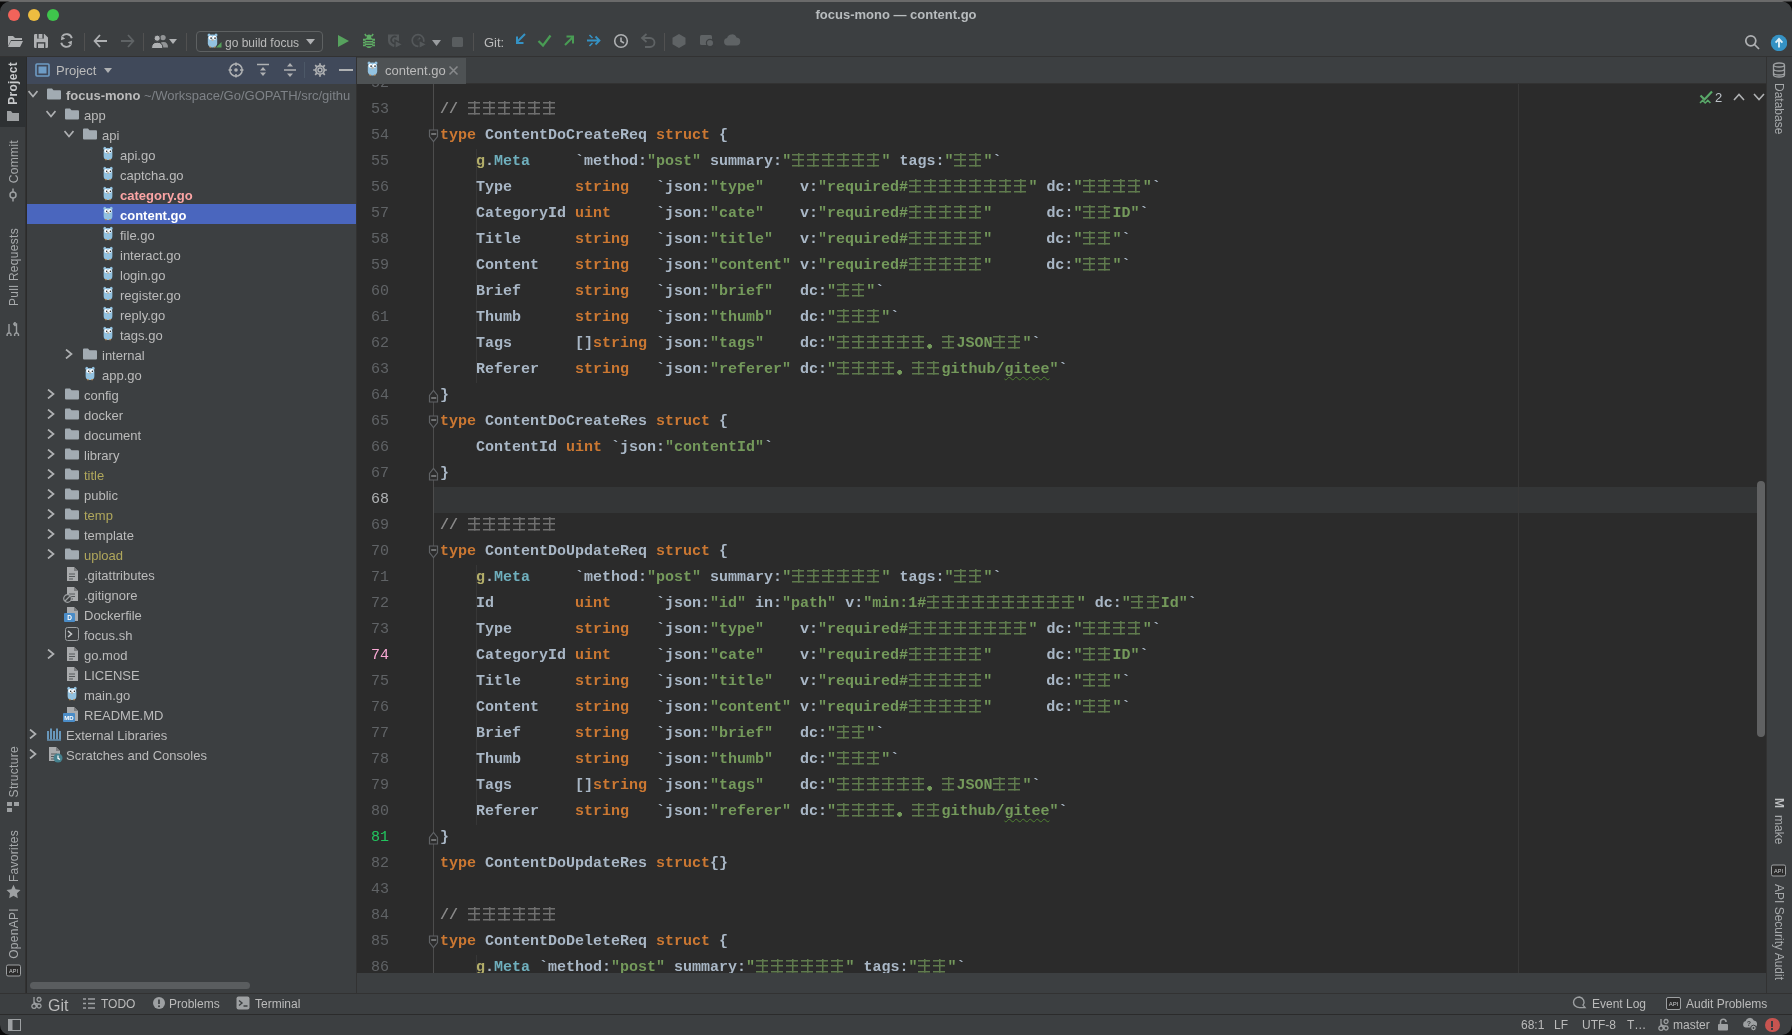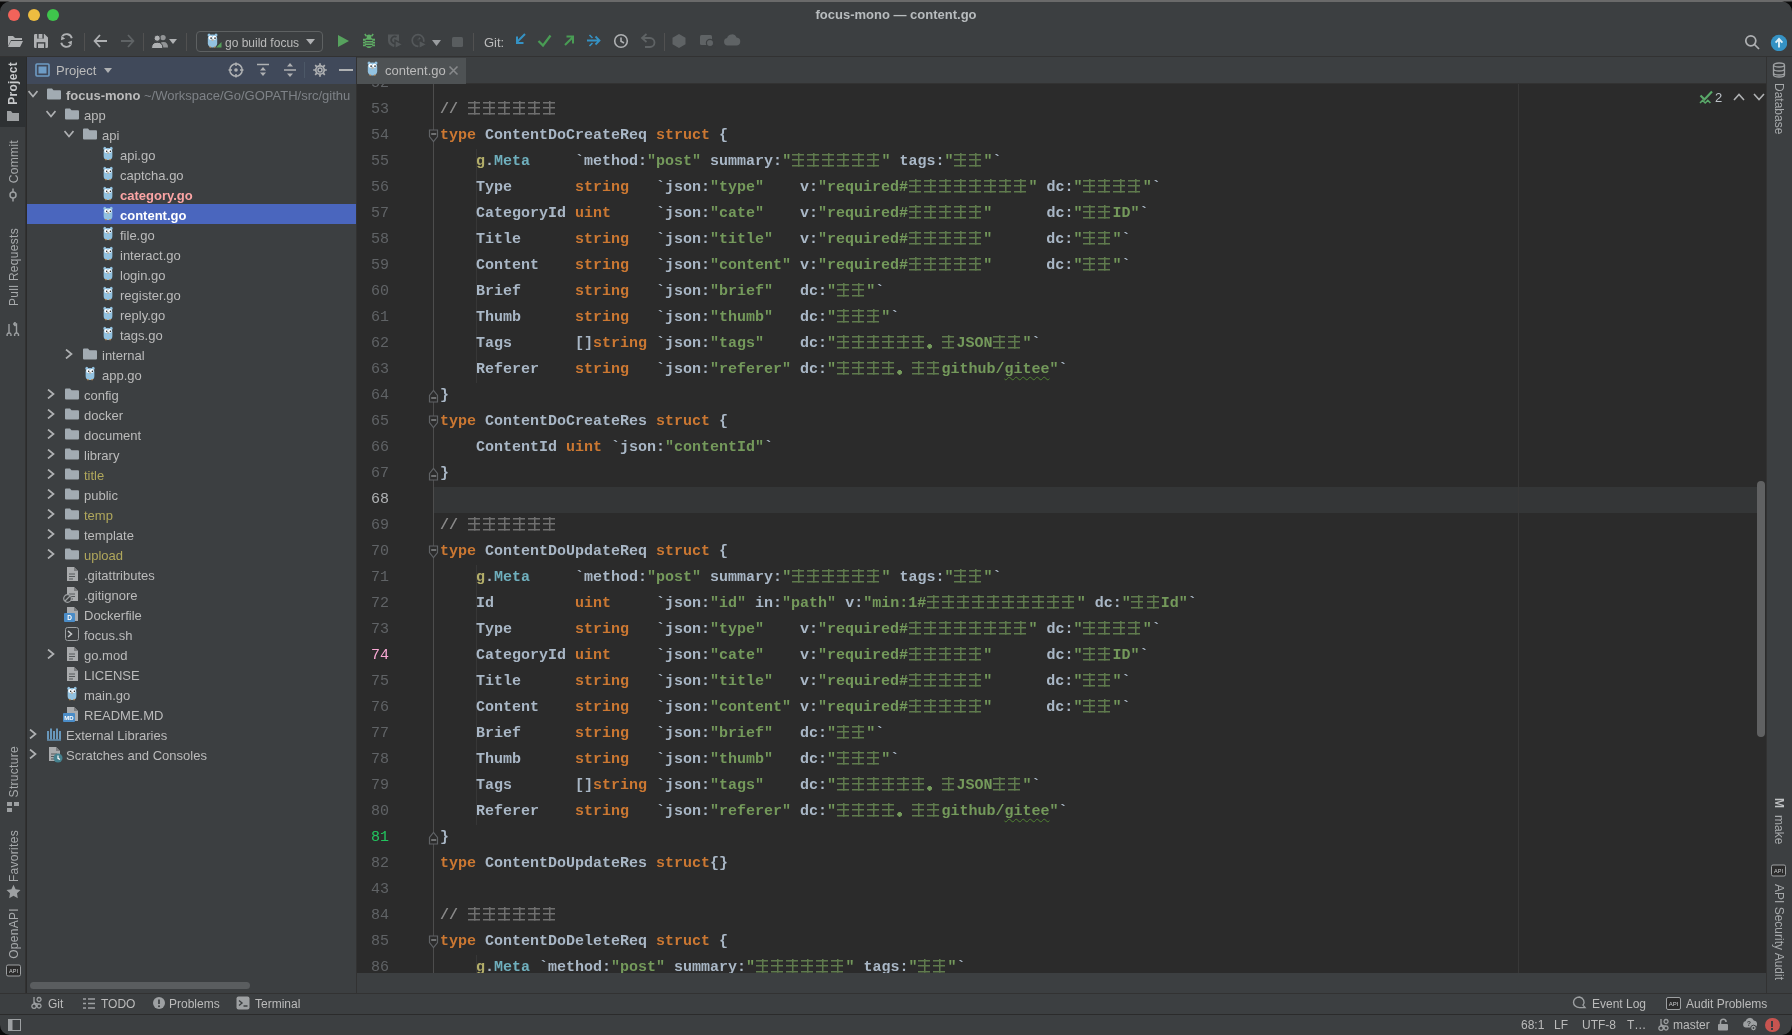--- a/index.html
+++ b/index.html
@@ -248,21 +248,21 @@
 <div class="ab vtextr" style="left:1772px;top:798px;font-weight:bold;color:#C0C2C4">M</div>
 <div class="ab vtextr" style="left:1772px;top:815px">make</div>
 <svg class="ab" style="left:1771px;top:864px" width="15" height="14" viewBox="0 0 15 14">
     <rect x="0.5" y="1" width="14" height="11" rx="1.5" fill="#2B2B2B" stroke="#9DA0A2" stroke-width="1"></rect>
     <text x="7.5" y="9" font-size="5.5" fill="#C8CACC" text-anchor="middle" font-family="Liberation Sans">API</text>
   </svg>
 <div class="ab vtextr" style="left:1772px;top:884px">API Security Audit</div>
 <svg class="ab" style="left:30px;top:996px" width="14" height="15" viewBox="0 0 14 15">
     <path d="M4 1 v7 M4 8 a2.2 2.2 0 1 0 0.1 0 M4 5 q0 3 5 3 M9 8 a2 2 0 1 0 0.1 0 M9 1.5 a2 2 0 1 0 0.1 0" stroke="#9DA0A2" stroke-width="1.3" fill="none"></path>
   </svg>
-<div class="ab" style="left:48px;top:997px;font-size:12px;color:#BBBBBB;font-weight:normal;white-space:pre;">Git</div>
+<div class="ab" style="left:48px;top:997px;font-size:16px;color:#BBBBBB;font-weight:normal;white-space:pre;">Git</div>
 <svg class="ab" style="left:82px;top:997px" width="14" height="13" viewBox="0 0 14 13">
     <path d="M1 2 h3 M1 6.5 h3 M1 11 h3 M6 2 h7 M6 6.5 h7 M6 11 h7" stroke="#9DA0A2" stroke-width="1.6"></path>
   </svg>
 <div class="ab" style="left:101px;top:997px;font-size:12px;color:#BBBBBB;font-weight:normal;white-space:pre;">TODO</div>
 <svg class="ab" style="left:152px;top:996px" width="14" height="14" viewBox="0 0 14 14">
     <circle cx="7" cy="7" r="6" fill="#9DA0A2"></circle>
     <path d="M7 3.4 V8" stroke="#3C3F41" stroke-width="1.7"></path>
     <circle cx="7" cy="10.2" r="1" fill="#3C3F41"></circle>
   </svg>
 <div class="ab" style="left:169px;top:997px;font-size:12px;color:#BBBBBB;font-weight:normal;white-space:pre;">Problems</div>

